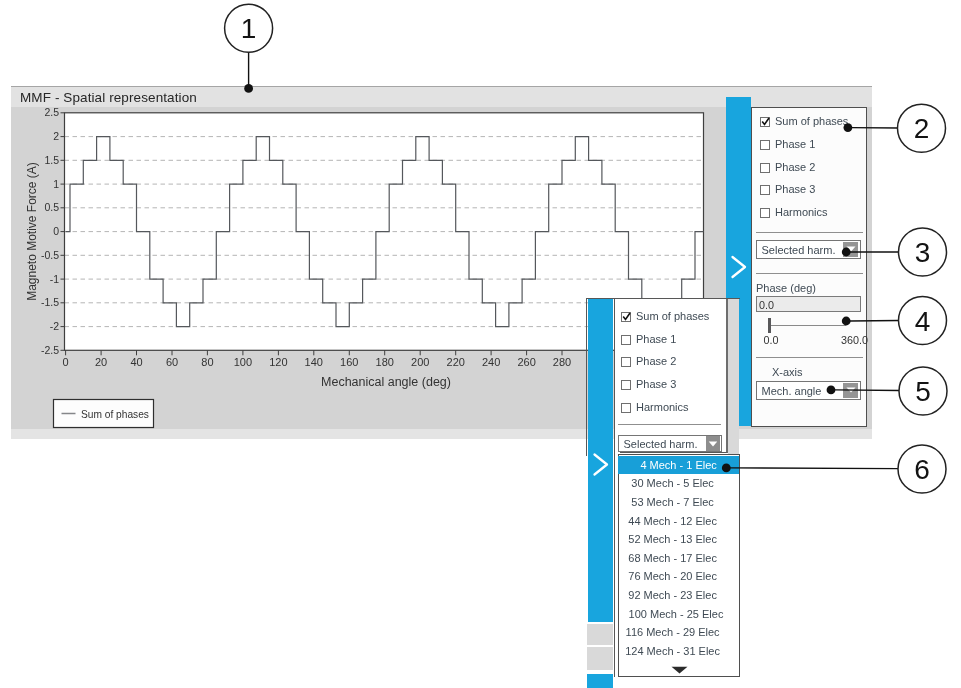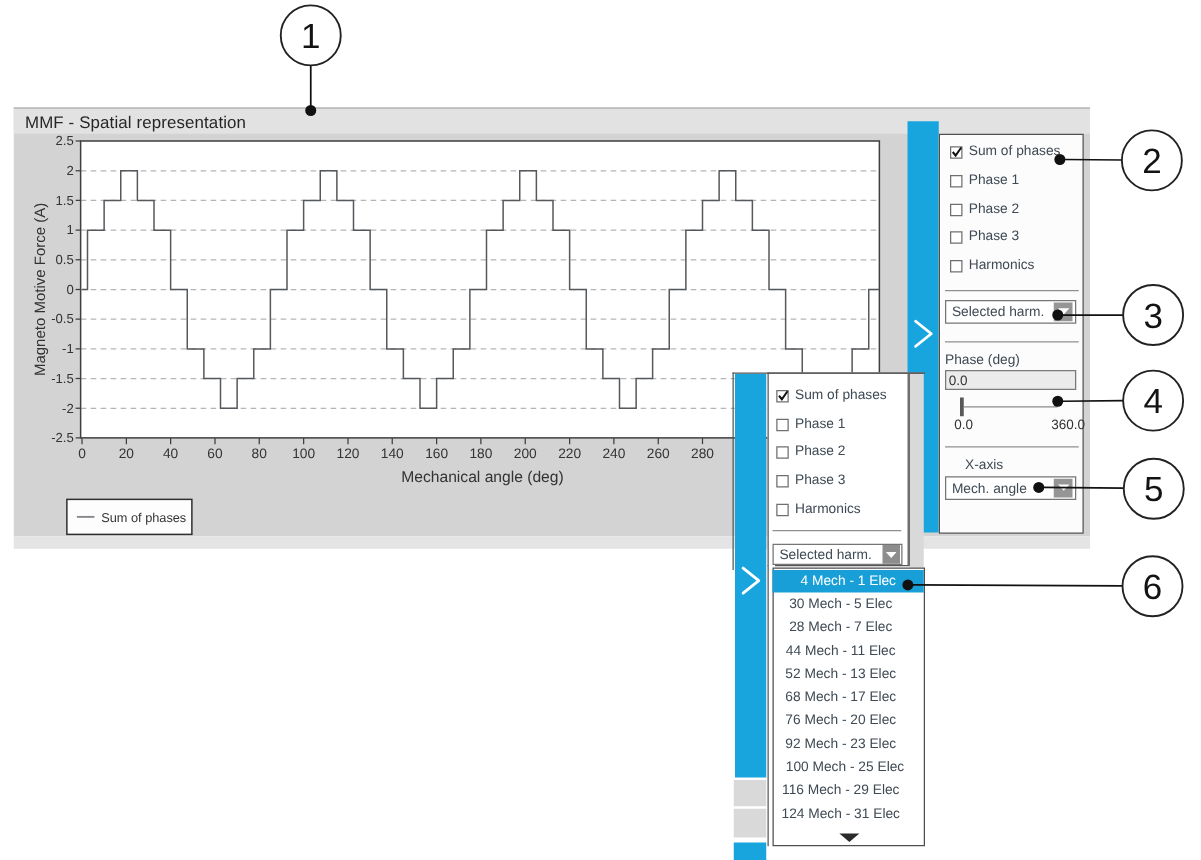--- a/index.html
+++ b/index.html
@@ -179,22 +179,22 @@
 <div class="combo abs" style="left:618.2px;top:434.6px;width:102px;height:15.8px;z-index:7"></div>
 <div class="combotext abs" style="left:623.5px;top:437.5px;z-index:8">Selected harm.</div>
 <div class="dbtn abs" style="left:705.5px;top:436.3px;width:14.5px;height:15.2px;z-index:8;background:#8d8d8d">
     <svg width="9.6" height="5.8" viewBox="0 0 10 6">
       <polygon points="0.5,0.5 9.5,0.5 5,5.5" fill="#fff"></polygon>
     </svg>
   </div>
 <div id="list" class="abs" style="z-index:7"></div>
 <div class="li lisel abs" style="left:617.6px;top:455.8px;width:121px;height:18.6px;line-height:18.6px;z-index:8">4 Mech - 1 Elec</div>
 <div class="li abs" style="left:617.6px;top:474.4px;width:121px;height:18.6px;line-height:18.6px;z-index:8">30 Mech - 5 Elec</div>
-<div class="li abs" style="left:617.6px;top:493.0px;width:121px;height:18.6px;line-height:18.6px;z-index:8">28 Mech - 7 Elec</div>
-<div class="li abs" style="left:617.6px;top:511.6px;width:121px;height:18.6px;line-height:18.6px;z-index:8">44 Mech - 11 Elec</div>
+<div class="li abs" style="left:617.6px;top:493.0px;width:121px;height:18.6px;line-height:18.6px;z-index:8">53 Mech - 7 Elec</div>
+<div class="li abs" style="left:617.6px;top:511.6px;width:121px;height:18.6px;line-height:18.6px;z-index:8">44 Mech - 12 Elec</div>
 <div class="li abs" style="left:617.6px;top:530.2px;width:121px;height:18.6px;line-height:18.6px;z-index:8">52 Mech - 13 Elec</div>
 <div class="li abs" style="left:617.6px;top:548.8px;width:121px;height:18.6px;line-height:18.6px;z-index:8">68 Mech - 17 Elec</div>
 <div class="li abs" style="left:617.6px;top:567.4px;width:121px;height:18.6px;line-height:18.6px;z-index:8">76 Mech - 20 Elec</div>
 <div class="li abs" style="left:617.6px;top:586.0px;width:121px;height:18.6px;line-height:18.6px;z-index:8">92 Mech - 23 Elec</div>
 <div class="li abs" style="left:621px;top:604.6px;width:121px;height:18.6px;line-height:18.6px;z-index:8">100 Mech - 25 Elec</div>
 <div class="li abs" style="left:617.6px;top:623.2px;width:121px;height:18.6px;line-height:18.6px;z-index:8">116 Mech - 29 Elec</div>
 <div class="li abs" style="left:617.6px;top:641.8px;width:121px;height:18.6px;line-height:18.6px;z-index:8">124 Mech - 31 Elec</div>
 <svg class="abs" style="left:670.5px;top:665.8px;z-index:8" width="17" height="8" viewBox="0 0 17 8">
     <polygon points="0.5,0.8 16.5,0.8 8.5,7.6" fill="#2b2b2b"></polygon>
   </svg>

